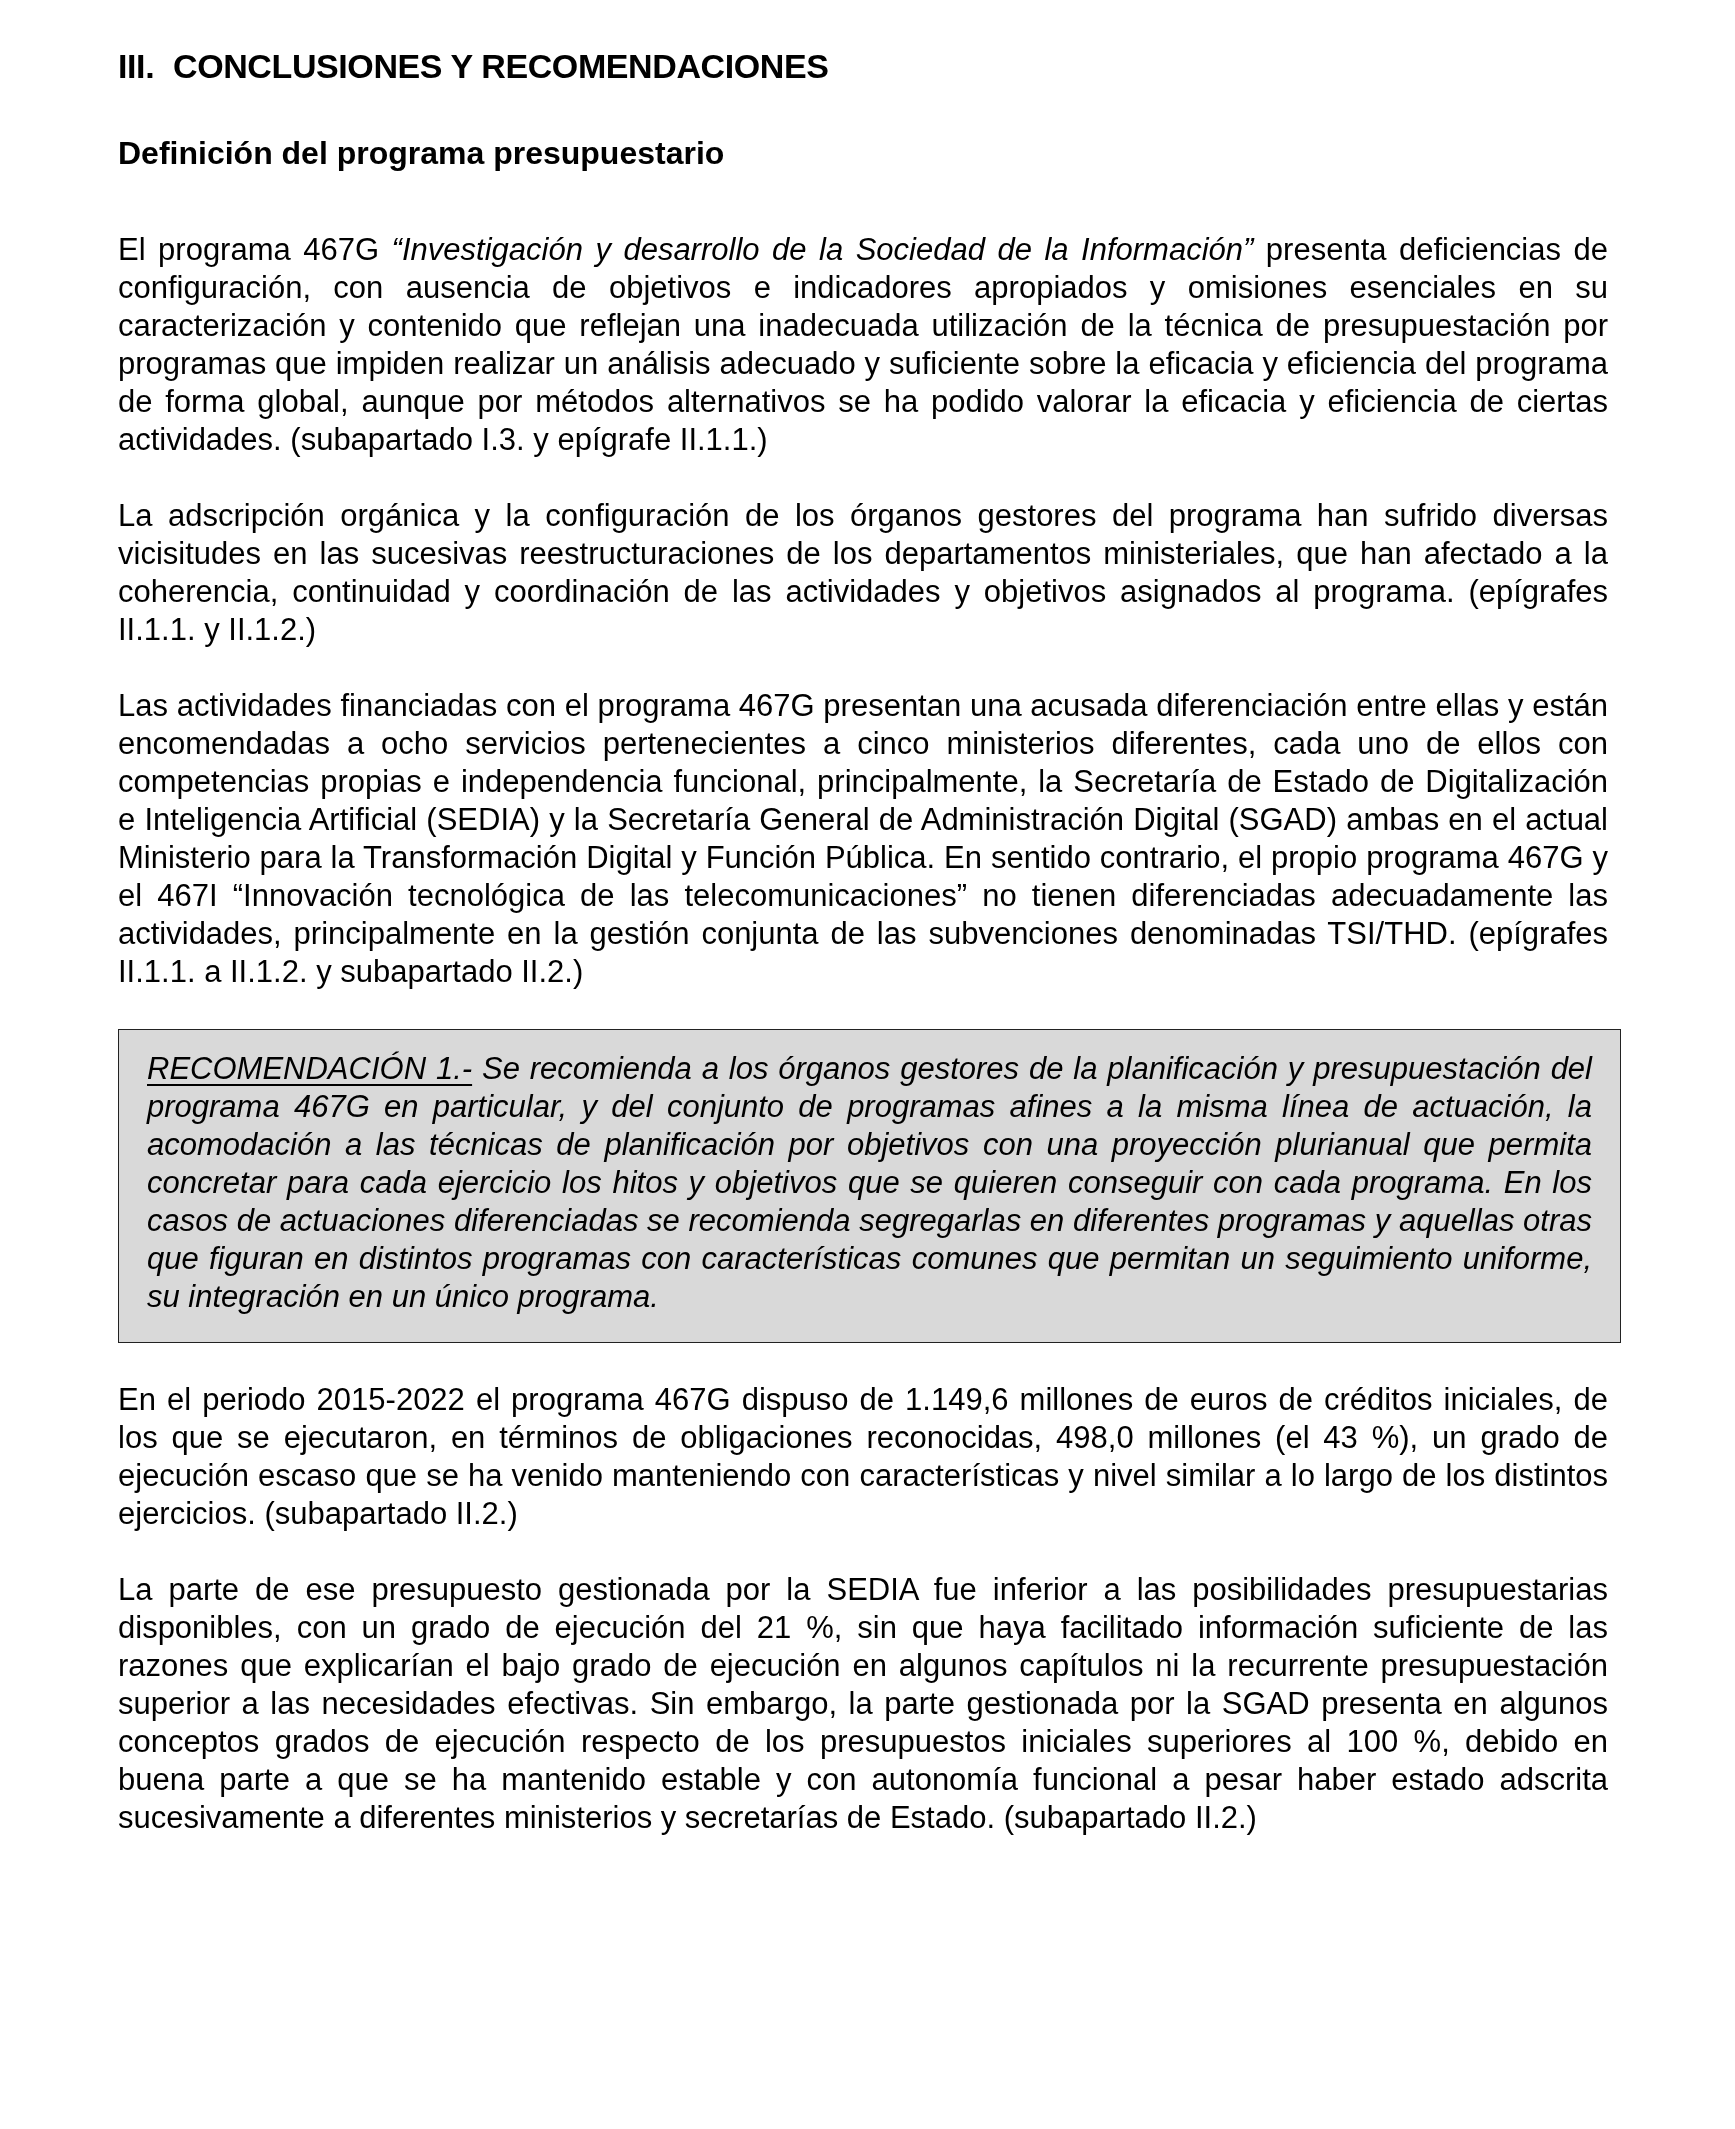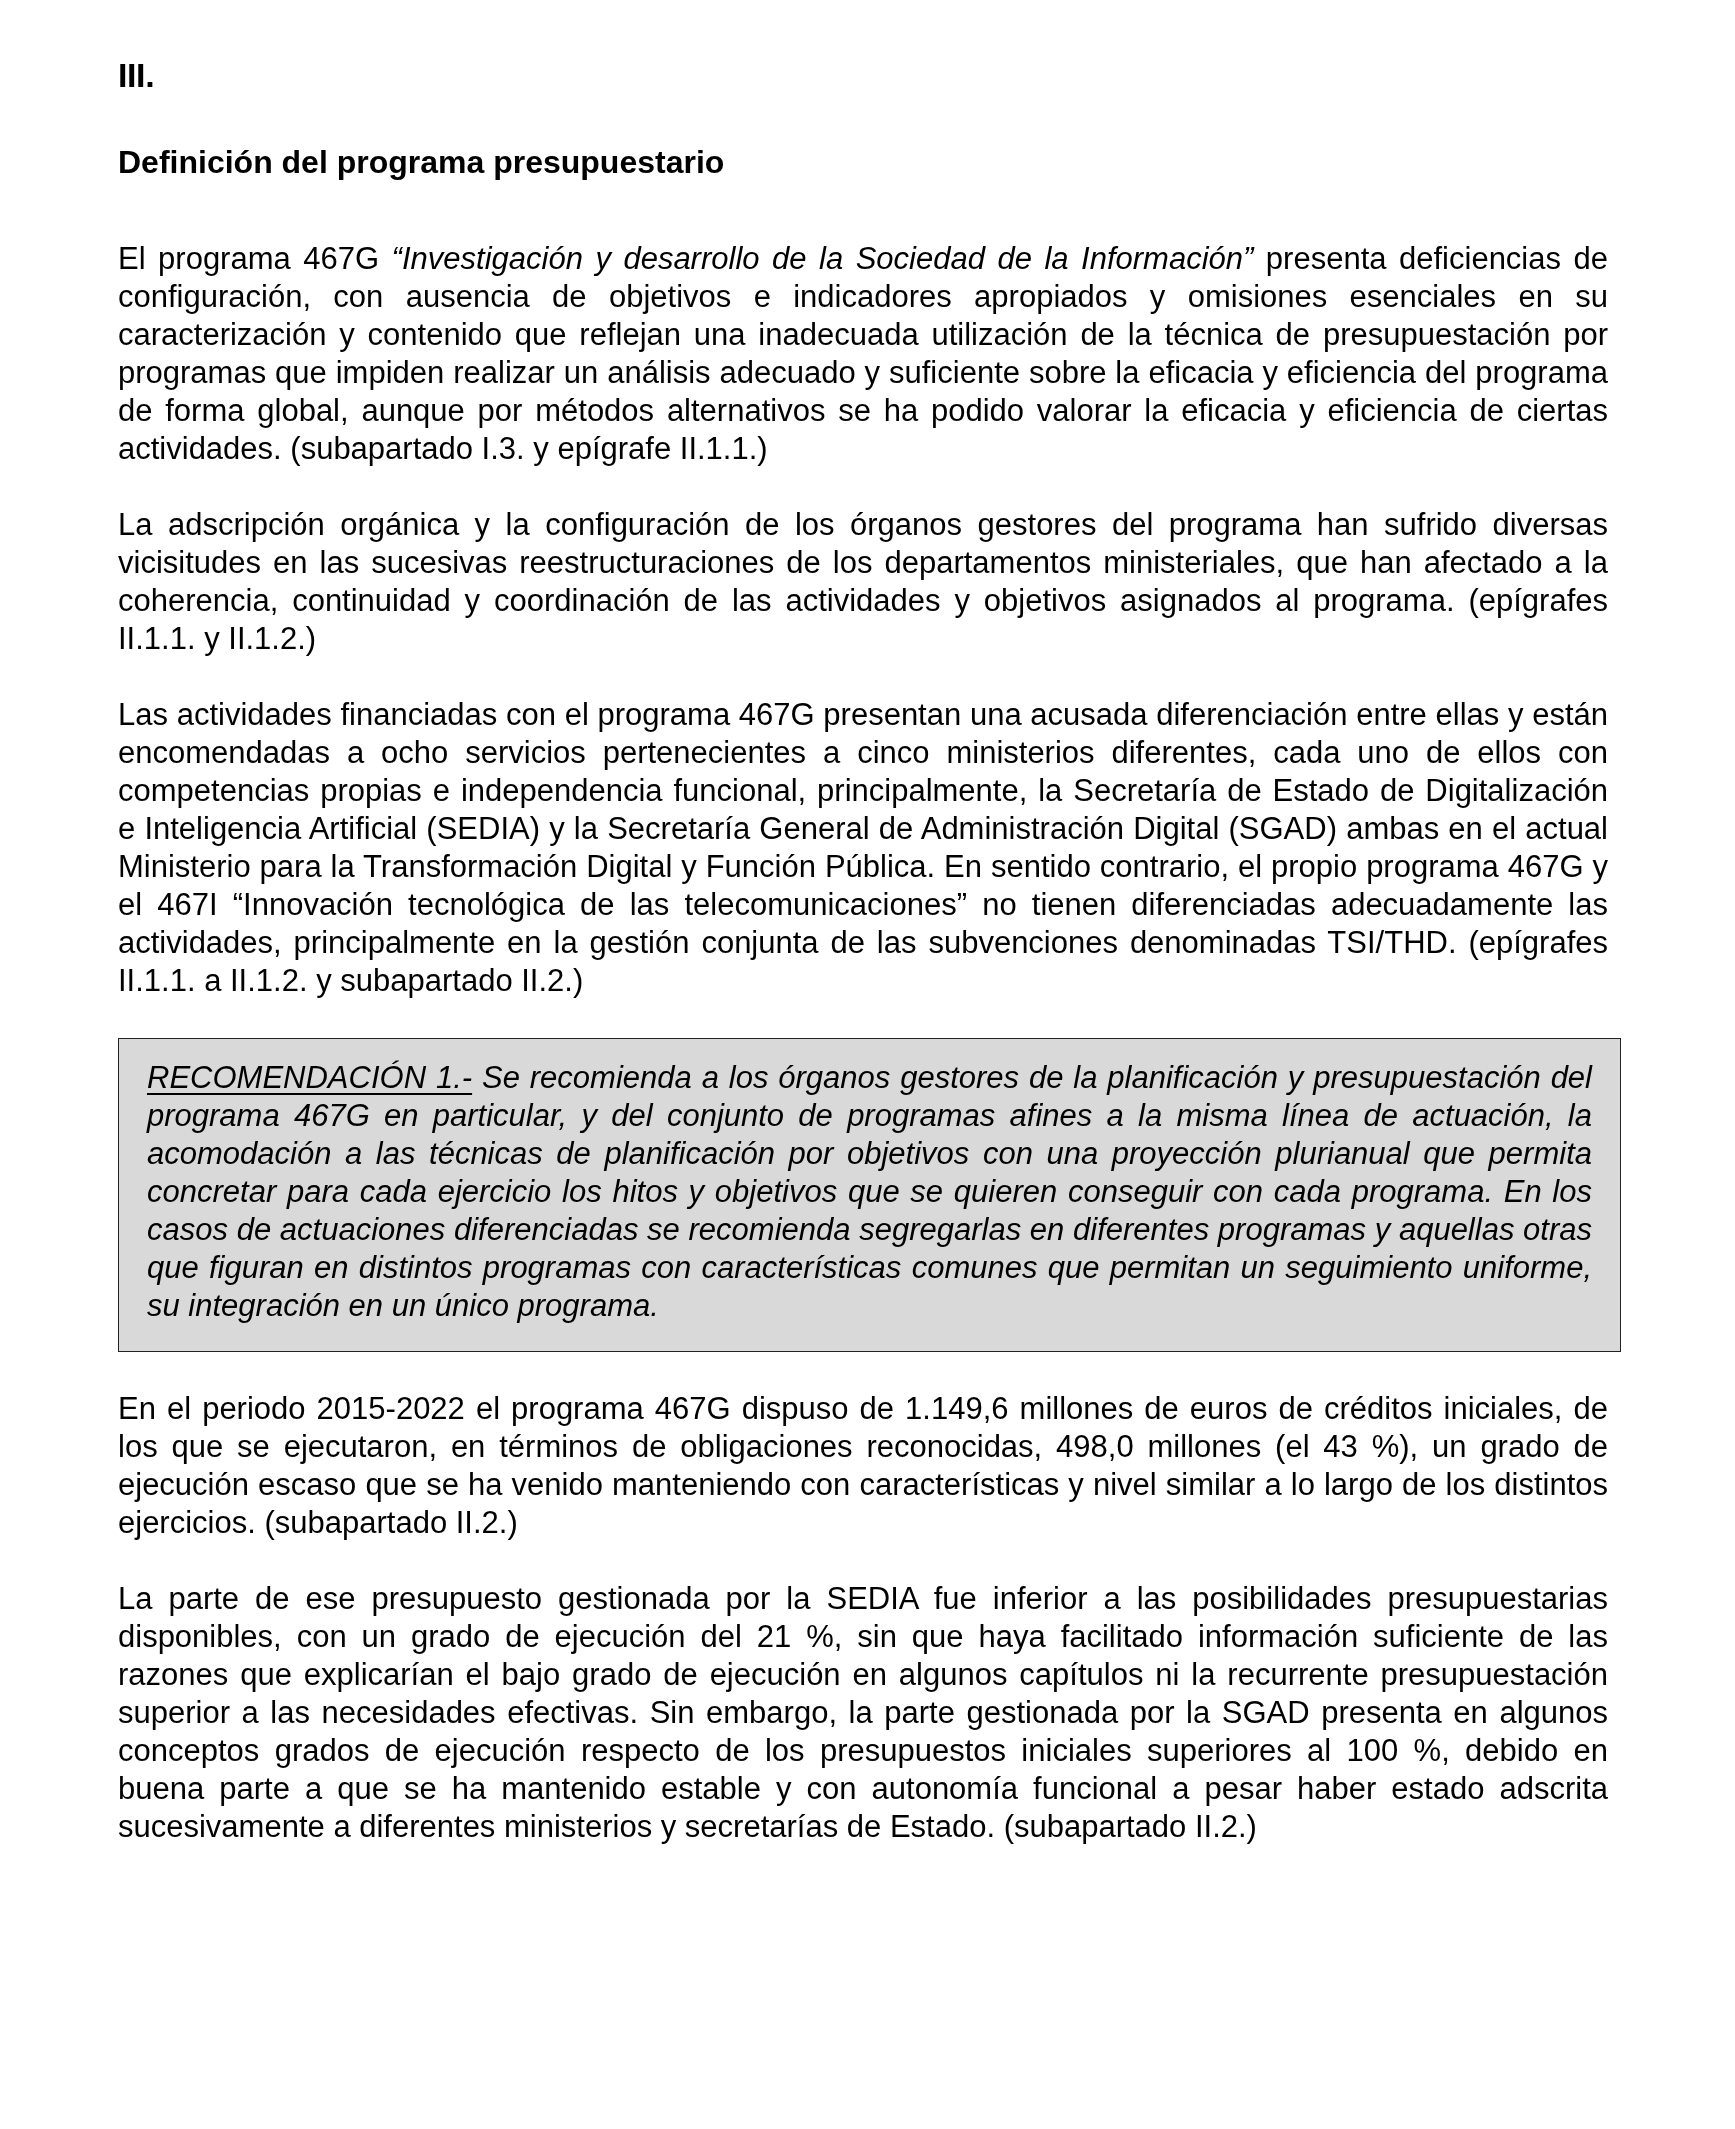--- a/index.html
+++ b/index.html
@@ -17,21 +17,21 @@
     font-family: "Liberation Sans", "DejaVu Sans", sans-serif;
     padding: 42px 114px 0 118px;
     overflow: hidden;
   }
   .heading {
     display: flex;
     align-items: flex-end;
     font-size: 34px;
     line-height: 41px;
     font-weight: bold;
-    margin: 13px 0 47px 0;
+    margin: 4px 0 47px 0;
     letter-spacing: -0.4px;
   }
   .h-num {
     flex: 0 0 55px;
   }
   .subtitle {
     font-size: 32px;
     line-height: 38px;
     font-weight: bold;
     margin: 0 0 59px 0;
@@ -63,20 +63,21 @@
     text-decoration-thickness: 2.4px;
   }
 </style>
 </head>
 <body>
 
 <div class="page">
 
   <h1 class="heading">
     <span class="h-num">III.</span>
+    <span class="h-title">CONCLUSIONES Y RECOMENDACIONES</span>
   </h1>
 
   <h2 class="subtitle">Definición del programa presupuestario</h2>
 
   <p class="para"><span>El programa 467G </span><em>“Investigación y desarrollo de la Sociedad de la Información”</em><span> presenta deficiencias de configuración, con ausencia de objetivos e indicadores apropiados y omisiones esenciales en su caracterización y contenido que reflejan una inadecuada utilización de la técnica de presupuestación por programas que impiden realizar un análisis adecuado y suficiente sobre la eficacia y eficiencia del programa de forma global, aunque por métodos alternativos se ha podido valorar la eficacia y eficiencia de ciertas actividades. (subapartado I.3. y epígrafe II.1.1.)</span></p>
 
   <p class="para"><span>La adscripción orgánica y la configuración de los órganos gestores del programa han sufrido diversas vicisitudes en las sucesivas reestructuraciones de los departamentos ministeriales, que han afectado a la coherencia, continuidad y coordinación de las actividades y objetivos asignados al programa. (epígrafes II.1.1. y II.1.2.)</span></p>
 
   <p class="para"><span>Las actividades financiadas con el programa 467G presentan una acusada diferenciación entre ellas y están encomendadas a ocho servicios pertenecientes a cinco ministerios diferentes, cada uno de ellos con competencias propias e independencia funcional, principalmente, la Secretaría de Estado de Digitalización e Inteligencia Artificial (SEDIA) y la Secretaría General de Administración Digital (SGAD) ambas en el actual Ministerio para la Transformación Digital y Función Pública. En sentido contrario, el propio programa 467G y el 467I “Innovación tecnológica de las telecomunicaciones” no tienen diferenciadas adecuadamente las actividades, principalmente en la gestión conjunta de las subvenciones denominadas TSI/THD. (epígrafes II.1.1. a II.1.2. y subapartado II.2.)</span></p>
 

